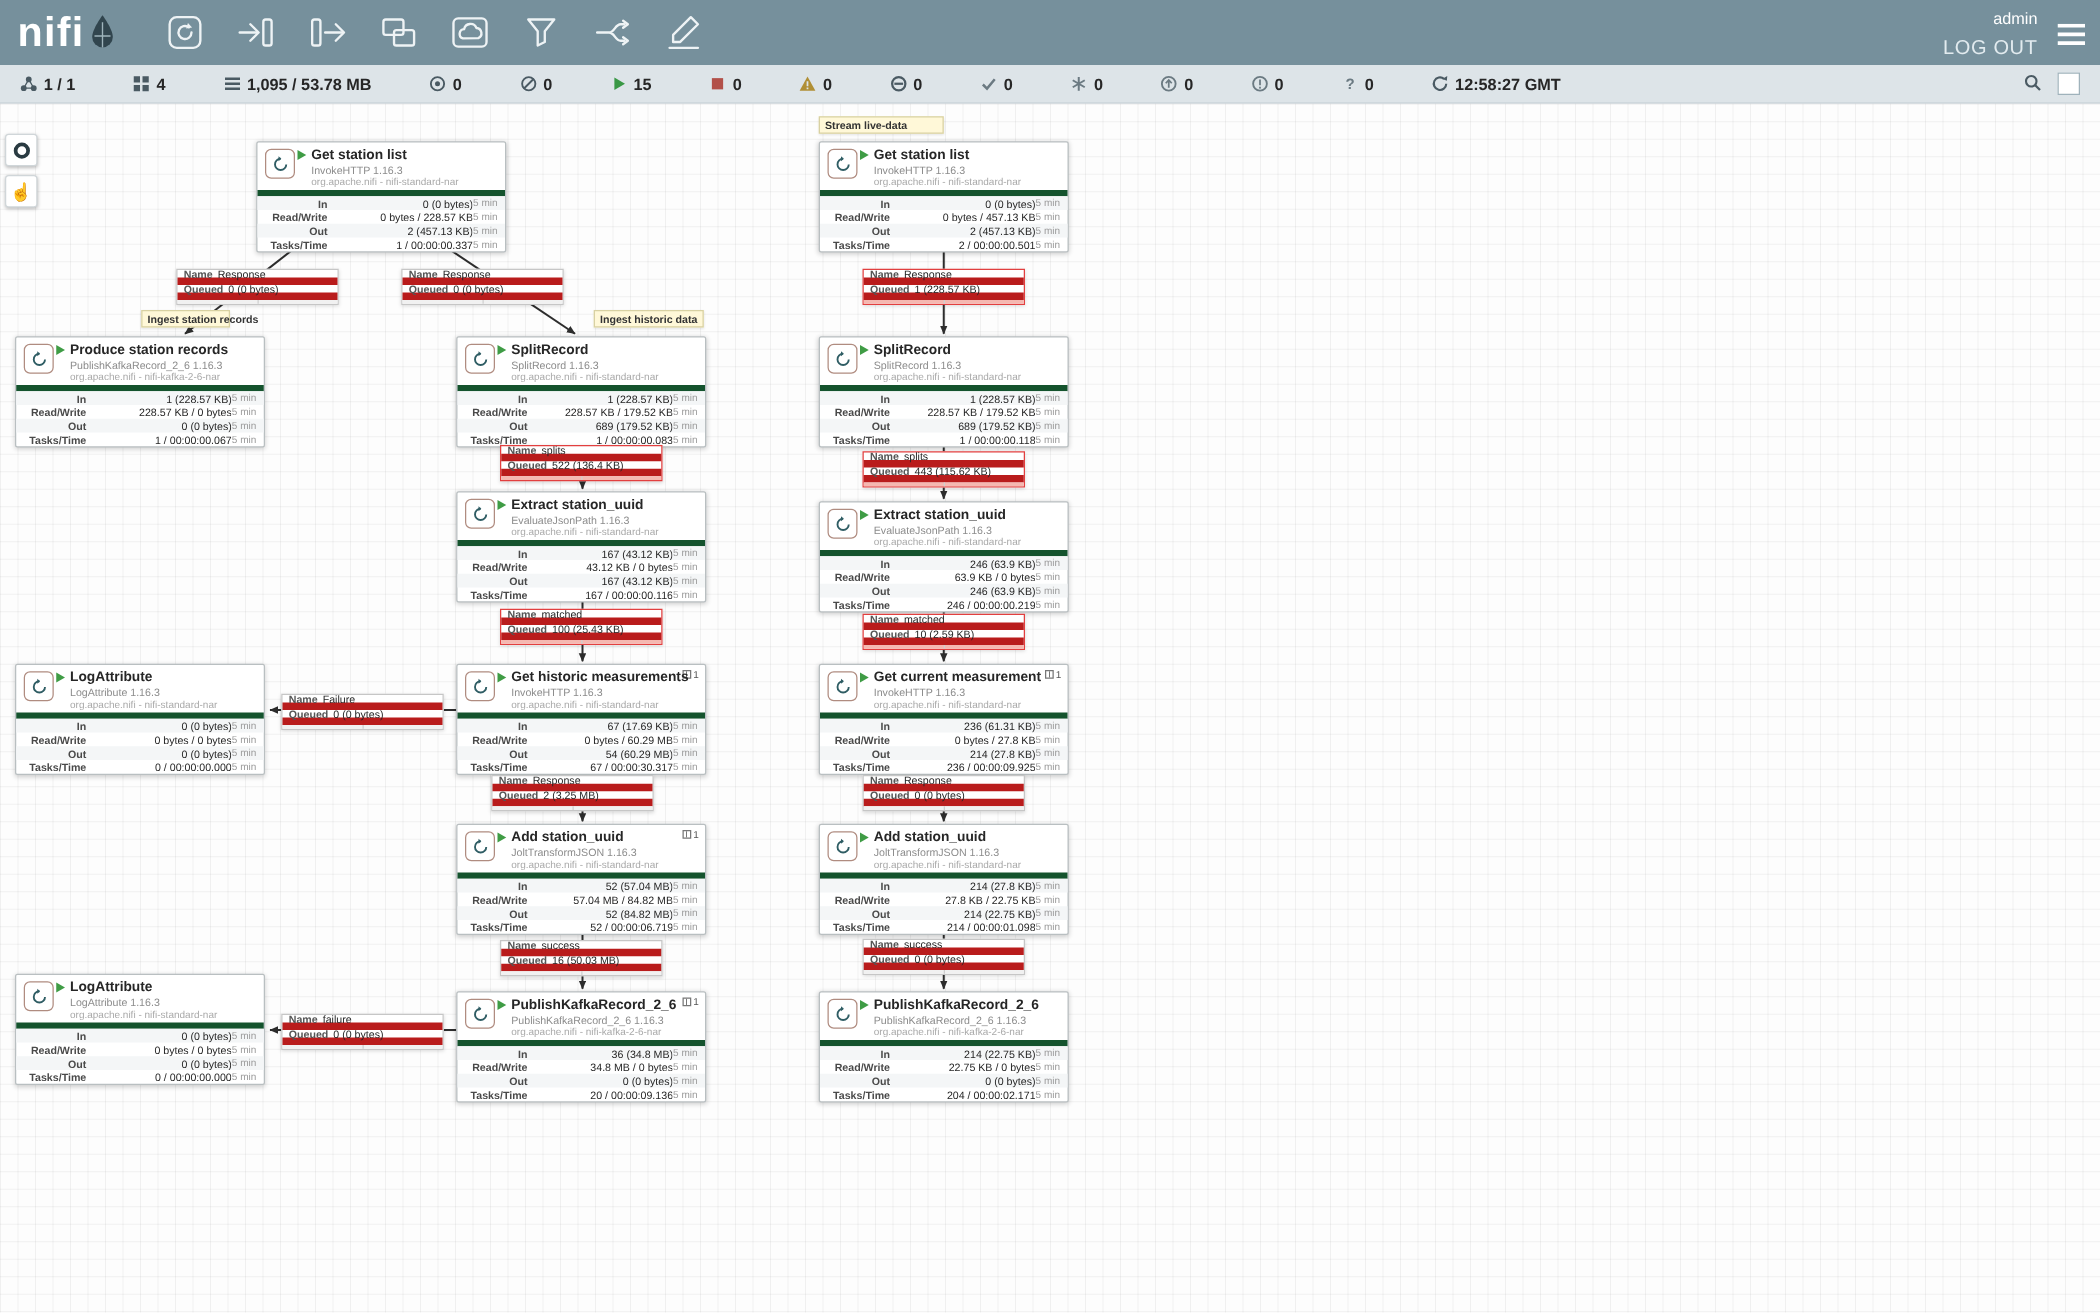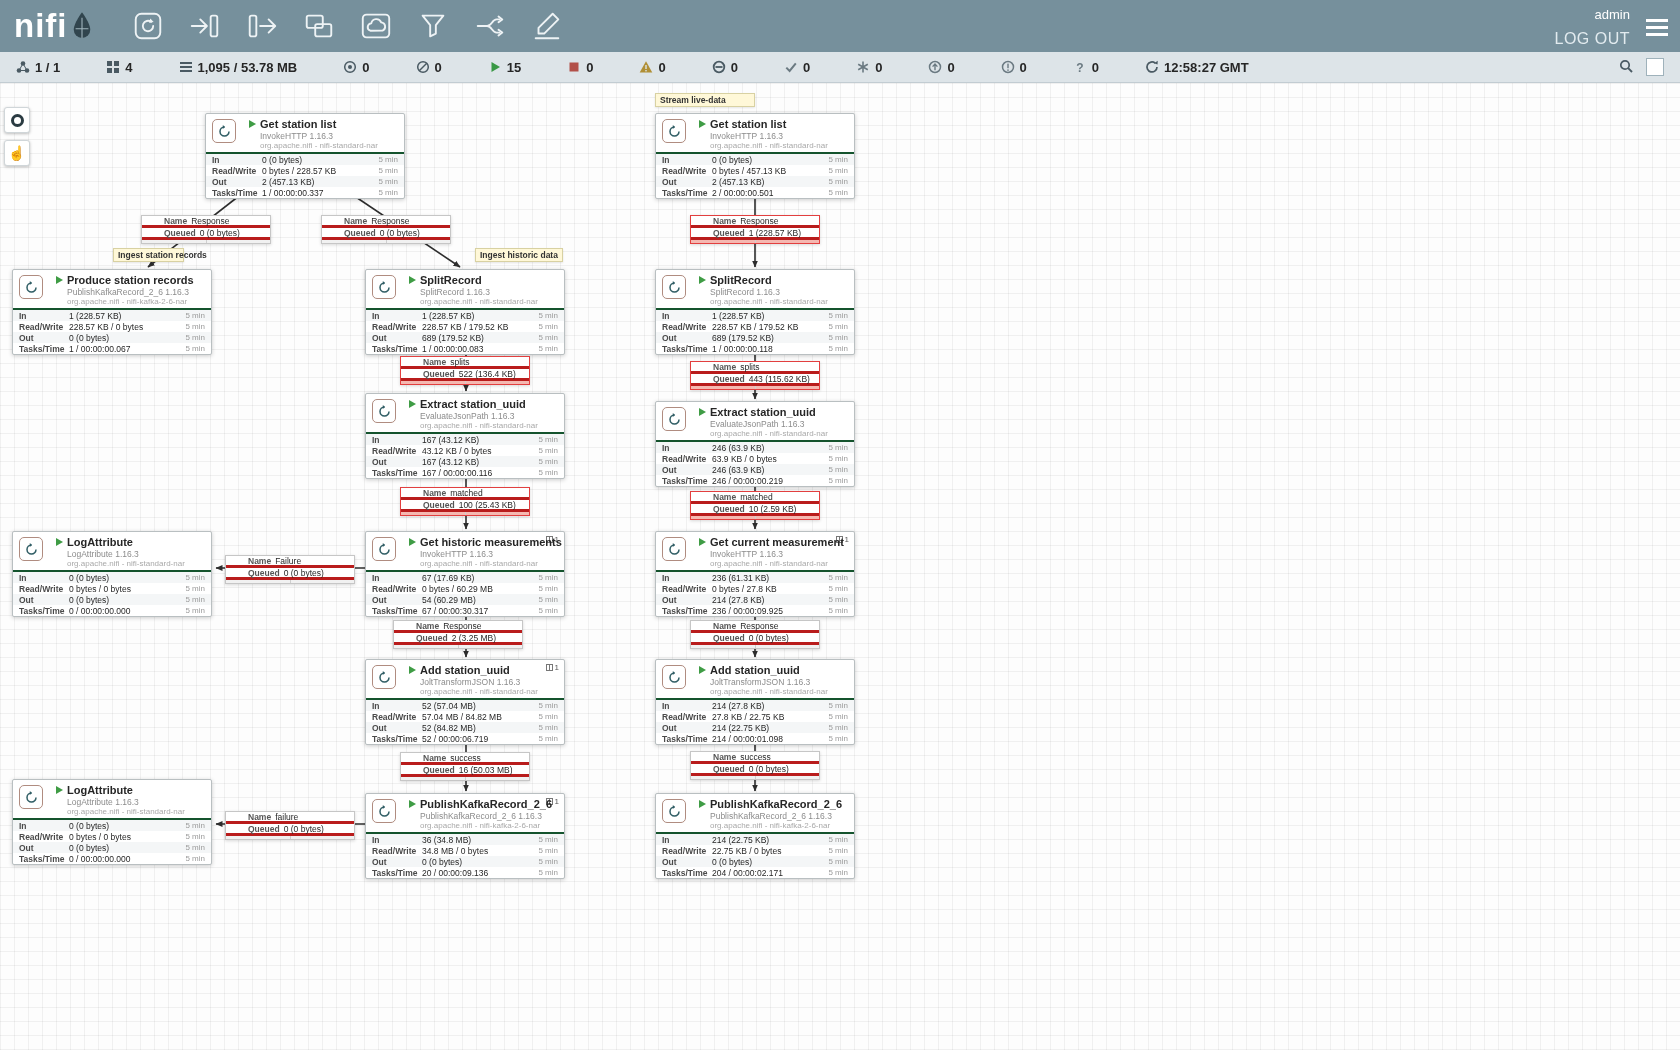--- a/index.html
+++ b/index.html
@@ -45,45 +45,45 @@
       linear-gradient(to right, rgba(0,0,0,.05) 1px, transparent 1px),
       linear-gradient(to bottom, rgba(0,0,0,.05) 1px, transparent 1px);
     background-size:14px 14px; overflow:hidden; }
   #arrows-layer { position:absolute; left:0; top:0; width:1680px; height:967px; }
   .conn-line { stroke:#2d2d2d; stroke-width:1.6; }
   #nodes { position:absolute; inset:0; }
 
   .processor { position:absolute; width:200px; background:#fff;
     border:1px solid #b9bfc1; border-radius:2px;
     box-shadow:0 1px 4px rgba(0,0,0,.2); }
-  .proc-header { display:flex; gap:13px; padding:4px 6px 2px; position:relative; }
+  .proc-header { display:flex; gap:2px; padding:4px 6px 2px; position:relative; }
   .proc-icon { width:24px; height:24px; border:1px solid #b08c80; border-radius:5px;
     display:flex; align-items:center; justify-content:center; flex:none; margin-top:1px; }
   .proc-icon svg { width:15px; height:15px; }
   .title-row { display:flex; align-items:center; gap:4px; }
   .run-icon { width:0; height:0; border-left:7px solid #3f9c45;
     border-top:4px solid transparent; border-bottom:4px solid transparent; flex:none; }
   .proc-title { font-size:11px; font-weight:bold; color:#262626; white-space:nowrap; }
   .proc-type { font-size:8.5px; color:#8c8c8c; margin:1px 0 0 11px; white-space:nowrap; }
   .proc-bundle { font-size:8px; color:#a9a9a9; margin-left:11px; white-space:nowrap; }
   .thread-badge { position:absolute; top:3px; right:5px; font-size:8px; color:#555;
     display:flex; align-items:center; gap:2px; }
   .tb-icon { display:inline-block; width:7px; height:7px; border:1px solid #777;
     background:linear-gradient(to right, transparent 44%, #777 44%, #777 56%, transparent 56%); }
-  .proc-stats { border-top:2px solid #14532d; }
+  .proc-stats { border-top:5px solid #14532d;text-align:right; }
   .stat-row { display:flex; align-items:center; height:11px; padding:0 6px; font-size:8.5px; }
   .stat-row:nth-child(odd) { background:#f4f6f7; }
   .stat-label { font-weight:bold; color:#4a4a4a; width:50px; flex:none; }
   .stat-value { color:#262626; flex:1; white-space:nowrap; overflow:hidden; }
   .stat-window { color:#9b9b9b; font-size:8px; flex:none; }
 
   .connection { position:absolute; width:130px; background:#fff;
     border:1px solid #c6c6c6; box-shadow:0 1px 3px rgba(0,0,0,.15); font-size:8.5px; }
   .connection.alert { border-color:#e23f3f; }
-  .conn-row { display:flex; gap:4px; padding:0 22px; border-bottom:3px solid #b91c1c;
+  .conn-row { display:flex; gap:4px; padding:0 5px; border-bottom:6px solid #b91c1c;
     height:12px; align-items:center; }
   .conn-key { font-weight:bold; color:#555; }
   .conn-val { color:#262626; white-space:nowrap; }
   .conn-bar { height:3px; background:#f1f1f1; position:relative; }
   .conn-bar::after { content:""; position:absolute; left:50%; top:0; bottom:0;
     width:1px; background:#cfcfcf; }
   .connection.alert .conn-bar { background:#f5b8b1; }
 
   .canvas-label { position:absolute; background:#fff8d8; border:1px solid #d8d1a2;
     font-size:8.5px; font-weight:bold; color:#333; padding:1px 4px;

